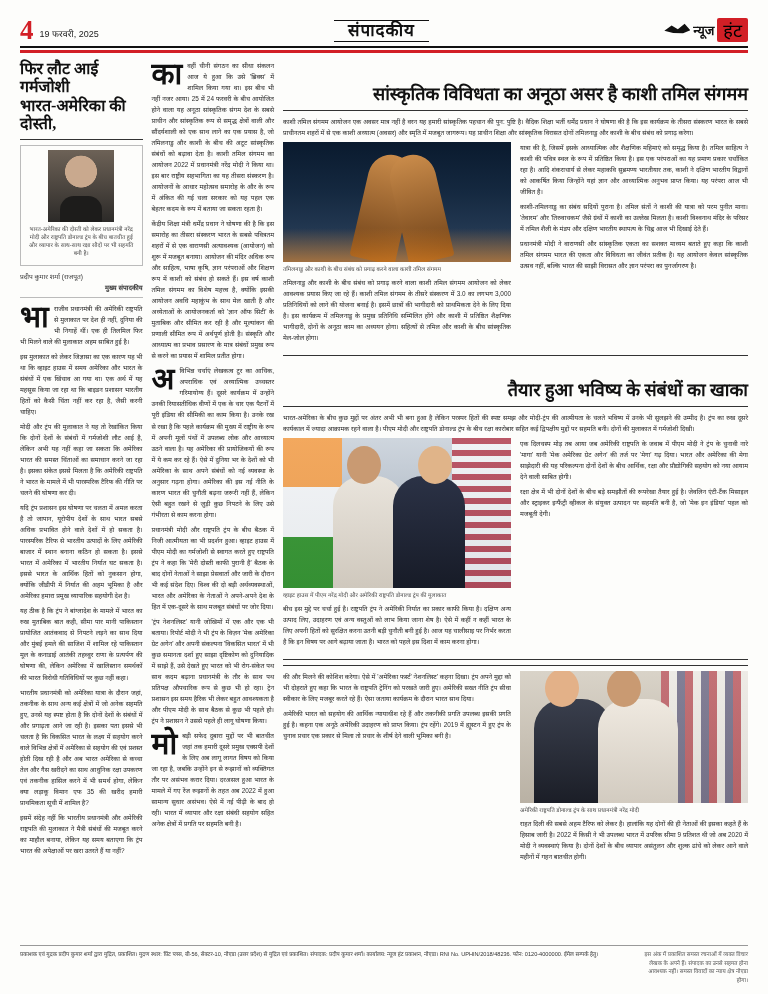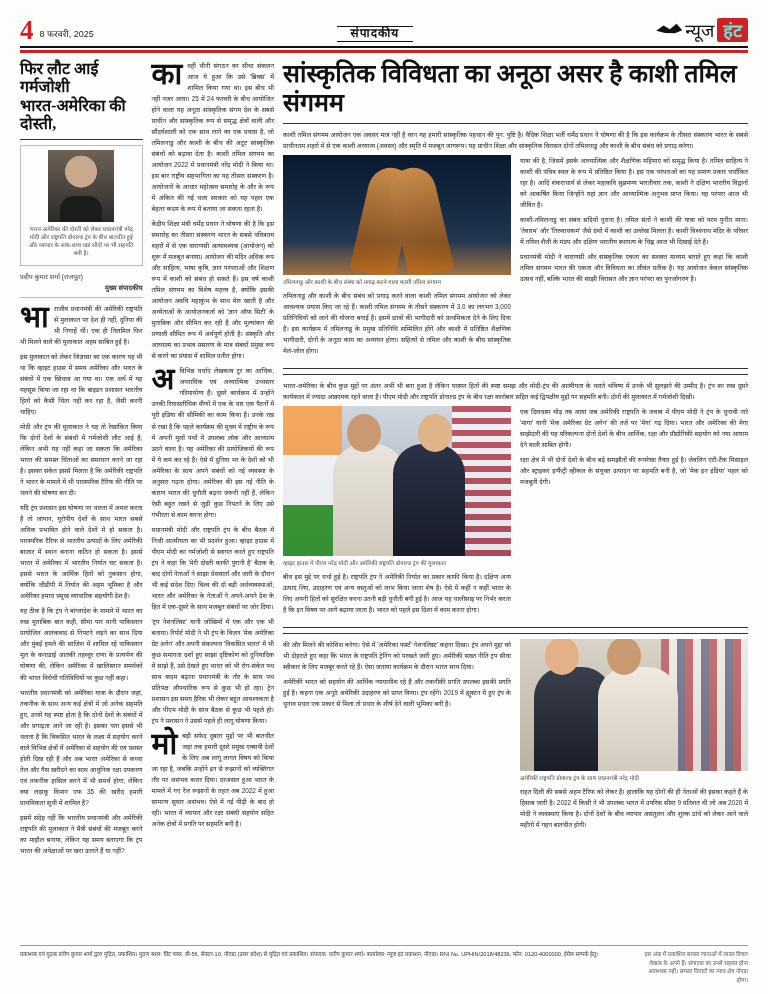--- a/index.html
+++ b/index.html
@@ -8,41 +8,41 @@
     width:768px;height:994px;background:#fdfdfb;margin:0 auto;position:relative;
     box-sizing:border-box;padding:18px 20px 10px 20px;overflow:hidden;
   }
   
   .masthead{display:flex;align-items:flex-end;justify-content:space-between;border-bottom:2px solid #111;padding-bottom:4px;}
   .mh-left{display:flex;align-items:flex-end;gap:6px;}
   .pagenum{font-family:"Liberation Serif",serif;font-size:27px;font-weight:bold;color:#d21f26;line-height:.85;}
   .mh-date{font-size:9px;color:#222;padding-bottom:2px;}
   .mh-center{flex:1;text-align:center;}
   .mh-center .sec{
-    font-family:"Liberation Serif",serif;font-weight:bold;font-size:12px;letter-spacing:1px;color:#111;
+    font-family:"Liberation Serif",serif;font-weight:bold;font-size:17px;letter-spacing:1px;color:#111;
     border-top:1px solid #111;border-bottom:1px solid #111;display:inline-block;padding:0 14px;line-height:1.15;
   }
   .mh-right{display:flex;align-items:center;gap:4px;}
   .logo-box{display:flex;align-items:center;gap:3px;}
   .logo-bird{width:26px;height:14px;background:#111;clip-path:polygon(0 55%,28% 18%,52% 45%,78% 5%,100% 52%,72% 74%,34% 72%);}
-  .logo-txt1{font-family:"Liberation Serif",serif;font-size:18px;font-weight:normal;color:#111;}
-  .logo-txt2{font-family:"Liberation Serif",serif;font-size:18px;font-weight:bold;color:#5eead4;background:#d21f26;padding:0 6px;border-radius:2px;}
+  .logo-txt1{font-family:"Liberation Serif",serif;font-size:13px;font-weight:bold;color:#111;}
+  .logo-txt2{font-family:"Liberation Serif",serif;font-size:18px;font-weight:normal;color:#000000;background:#d21f26;padding:0 6px;border-radius:2px;}
   .redrule{height:3px;background:#d21f26;margin-top:2px;}
 
   
   .body-grid{display:flex;gap:9px;margin-top:7px;height:900px;}
   .col{width:236px;}
   .col.wide{width:466px;}
   .colsplit{display:flex;gap:9px;}
   .subcol{width:228px;}
 
   
   .hl{font-family:"Liberation Serif",serif;font-weight:bold;color:#111;line-height:1.15;}
   .hl.main{font-size:16px;}
-  .hl.wide{font-size:25px;text-align:left;}
+  .hl.wide{font-size:18px;text-align:right;margin-top:24px;}
   .rule-thin{border-top:1px solid #bbb;margin:5px 0;}
   .rule-dark{border-top:1px solid #333;margin:5px 0;}
   p.tx{
     font-size:6.4px;line-height:1.72;color:#2a2a2a;text-align:justify;margin:0 0 4px 0;
     font-family:"Liberation Sans",sans-serif;
   }
   .dropcap{
     float:left;font-family:"Liberation Serif",serif;font-weight:bold;font-size:30px;line-height:24px;
     padding:2px 5px 0 0;color:#111;
   }
@@ -100,21 +100,21 @@
   .footer .fr{width:110px;text-align:right;color:#555;}
 </style>
 </head>
 <body>
 
 <div class="page">
 
   <div class="masthead">
     <div class="mh-left">
       <span class="pagenum">4</span>
-      <span class="mh-date">8 फरवरी, 2025</span>
+      <span class="mh-date">19 फरवरी, 2025</span>
     </div>
     <div class="mh-center">
       <span class="sec">संपादकीय</span>
     </div>
     <div class="mh-right">
       <div class="logo-box">
         <span class="logo-bird"></span>
         <span class="logo-txt1">न्यूज</span>
         <span class="logo-txt2">हंट</span>
       </div>
@@ -175,20 +175,21 @@
           <div class="subcol">
             <p class="tx">यात्रा की है, जिसमें इसके आध्यात्मिक और शैक्षणिक महिमाएं को समृद्ध किया है। तमिल साहित्य ने काशी की पवित्र स्थल के रूप में प्रतिष्ठित किया है। इस एक परंपराओं का यह प्रमाण प्रकार चर्चांकित रहा है। आदि शंकराचार्य से लेकर महाकवि सुब्रमण्य भारतीयार तक, काशी ने दक्षिण भारतीय विद्वानों को आकर्षित किया जिन्होंने यहां ज्ञान और आध्यात्मिक अनुभव प्राप्त किया। यह परंपरा आज भी जीवित है।</p>
             <p class="tx">काशी-तमिलनाडु का संबंध सदियों पुराना है। तमिल संतों ने काशी की यात्रा को परम पुनीत माना। 'तेवारम' और 'तिरुवाचकम' जैसे ग्रंथों में काशी का उल्लेख मिलता है। काशी विश्वनाथ मंदिर के परिसर में तमिल शैली के मंडप और दक्षिण भारतीय स्थापत्य के चिह्न आज भी दिखाई देते हैं।</p>
             <p class="tx">प्रधानमंत्री मोदी ने वाराणसी और सांस्कृतिक एकता का सशक्त माध्यम बताते हुए कहा कि काशी तमिल संगमम भारत की एकता और विविधता का जीवंत प्रतीक है। यह आयोजन केवल सांस्कृतिक उत्सव नहीं, बल्कि भारत की साझी विरासत और ज्ञान परंपरा का पुनर्जागरण है।</p>
           </div>
         </div>
       </div>
 
       <div style="margin-top:8px;">
         <div class="rule-dark"></div>
+        <div class="hl wide">तैयार हुआ भविष्य के संबंधों का खाका</div>
         <div class="rule-dark"></div>
         <p class="tx">भारत-अमेरिका के बीच कुछ मुद्दों पर अंतर अभी भी बना हुआ है लेकिन परस्पर हितों की स्पष्ट समझ और मोदी-ट्रंप की आत्मीयता के चलते भविष्य में उनके भी सुलझने की उम्मीद है। ट्रंप का रुख दूसरे कार्यकाल में ज्यादा आक्रामक रहने वाला है। पीएम मोदी और राष्ट्रपति डोनाल्ड ट्रंप के बीच रक्षा कारोबार सहित कई द्विपक्षीय मुद्दों पर सहमति बनी। दोनों की मुलाकात में गर्मजोशी दिखी।</p>
         <div class="colsplit">
           <div class="subcol">
             <div class="photo ph-modi-trump">
               <span class="flagL"></span>
               <span class="flagR"></span>
               <span class="p1"></span>
               <span class="head1"></span>
               <span class="p2"></span>

